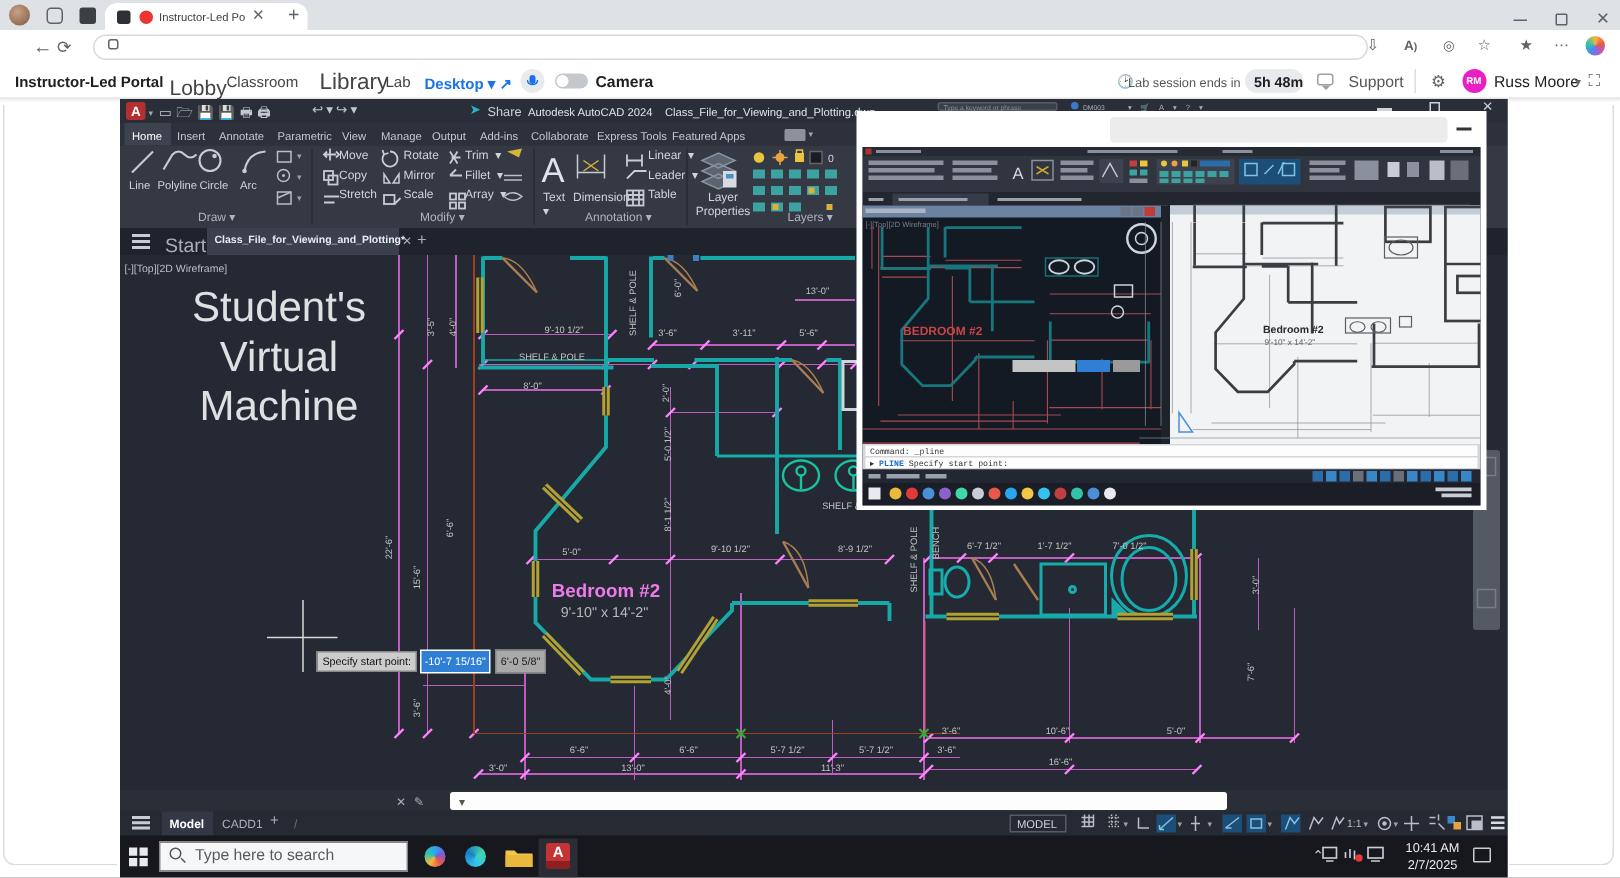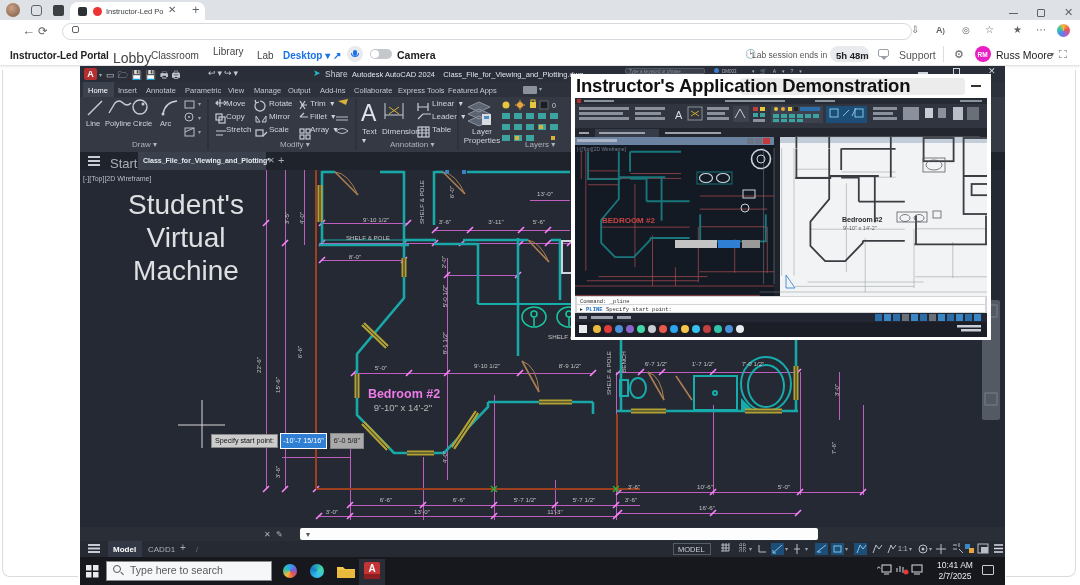--- a/index.html
+++ b/index.html
@@ -53,21 +53,21 @@
   <div class="abs g" style="left:985px;top:4px;font-size:10px">☆</div>
   <div class="abs g" style="left:1013px;top:4px;font-size:10px">★</div>
   <div class="abs g" style="left:1036px;top:4px;font-size:10px">⋯</div>
   <div class="abs" style="left:1057px;top:4px;width:13px;height:13px;border-radius:50%;background:conic-gradient(#f6b73c,#e8584c,#b05ccc,#4a8af4,#31c4a8,#f6b73c)"></div>
 </div>
 
 <div id="portal">
   <div class="abs" style="left:10px;top:7.5px;font-size:10px;font-weight:bold;color:#202124">Instructor-Led Portal</div>
   <div class="abs" style="left:113px;top:8px;font-size:14px;color:#444">Lobby</div>
   <div class="abs" style="left:151px;top:8px;font-size:10px;color:#444">Classroom</div>
-  <div class="abs" style="left:213px;top:4px;font-size:10px;color:#444">Library</div>
+  <div class="abs" style="left:213px;top:4px;font-size:15px;color:#444">Library</div>
   <div class="abs" style="left:257px;top:8px;font-size:10px;color:#444">Lab</div>
   <div class="abs" style="left:283px;top:8px;font-size:10px;color:#1a73e8;font-weight:bold">Desktop ▾ ↗</div>
   <div class="abs" style="left:347px;top:4px;width:16px;height:16px;border-radius:50%;background:#e8eaed"></div>
   <div class="abs" style="left:353px;top:8px;width:4px;height:6px;background:#1a73e8;border-radius:2px"></div>
       <div class="abs" style="left:351px;top:11px;width:8px;height:4px;border:1px solid #1a73e8;border-top:none;border-radius:0 0 4px 4px"></div>
   <div class="abs" style="left:370px;top:7px;width:22px;height:10px;border-radius:5px;background:#c4c8cc"></div>
   <div class="abs" style="left:371px;top:8px;width:8px;height:8px;border-radius:50%;background:#fff"></div>
   <div class="abs" style="left:397px;top:7px;font-size:10.5px;font-weight:bold;color:#202124">Camera</div>
   <div class="abs g" style="left:745px;top:7px;font-size:9px">🕑</div>
   <div class="abs" style="left:752px;top:8px;font-size:8.5px;color:#555">Lab session ends in</div>
@@ -584,21 +584,20 @@
       </g>
       <circle cx="26" cy="9" r="2.5" fill="#e03a3a"></circle>
     </svg>
     <div class="abs" style="left:852px;top:3px;width:46px;height:22px;font-size:8.5px;color:#e8eaed;text-align:center;line-height:11px">10:41 AM<br>2/7/2025</div>
     <div class="abs" style="left:902px;top:8px;width:12px;height:10px;border:1.2px solid #c8ccd4;border-radius:1px"></div>
   </div>
 </div>
 
 <div id="instructor">
   <div class="abs" style="left:169px;top:4px;width:225px;height:17px;background:#ececec;border-radius:3px"></div>
-  <div class="abs" style="left:5px;top:1px;font-size:18.5px;font-weight:bold;color:#111;letter-spacing:-0.2px">Instructor's Application Demonstration</div>
   <div class="abs" style="left:400px;top:11px;width:10px;height:2px;background:#333"></div>
   <div id="iacontent" class="abs" style="left:4px;top:24px;width:412px;height:239px;background:#2d313c">
     <svg width="412" height="239" style="position:absolute;left:0;top:0">
 
       <rect x="0" y="0" width="412" height="6" fill="#262a33"></rect>
       <rect x="2" y="1" width="4" height="4" fill="#b32f30"></rect>
       <g fill="#8a919c">
             <rect x="9" y="2" width="30" height="2"></rect>
             <rect x="150" y="2" width="60" height="2"></rect>
             <rect x="240" y="2" width="20" height="2"></rect>

